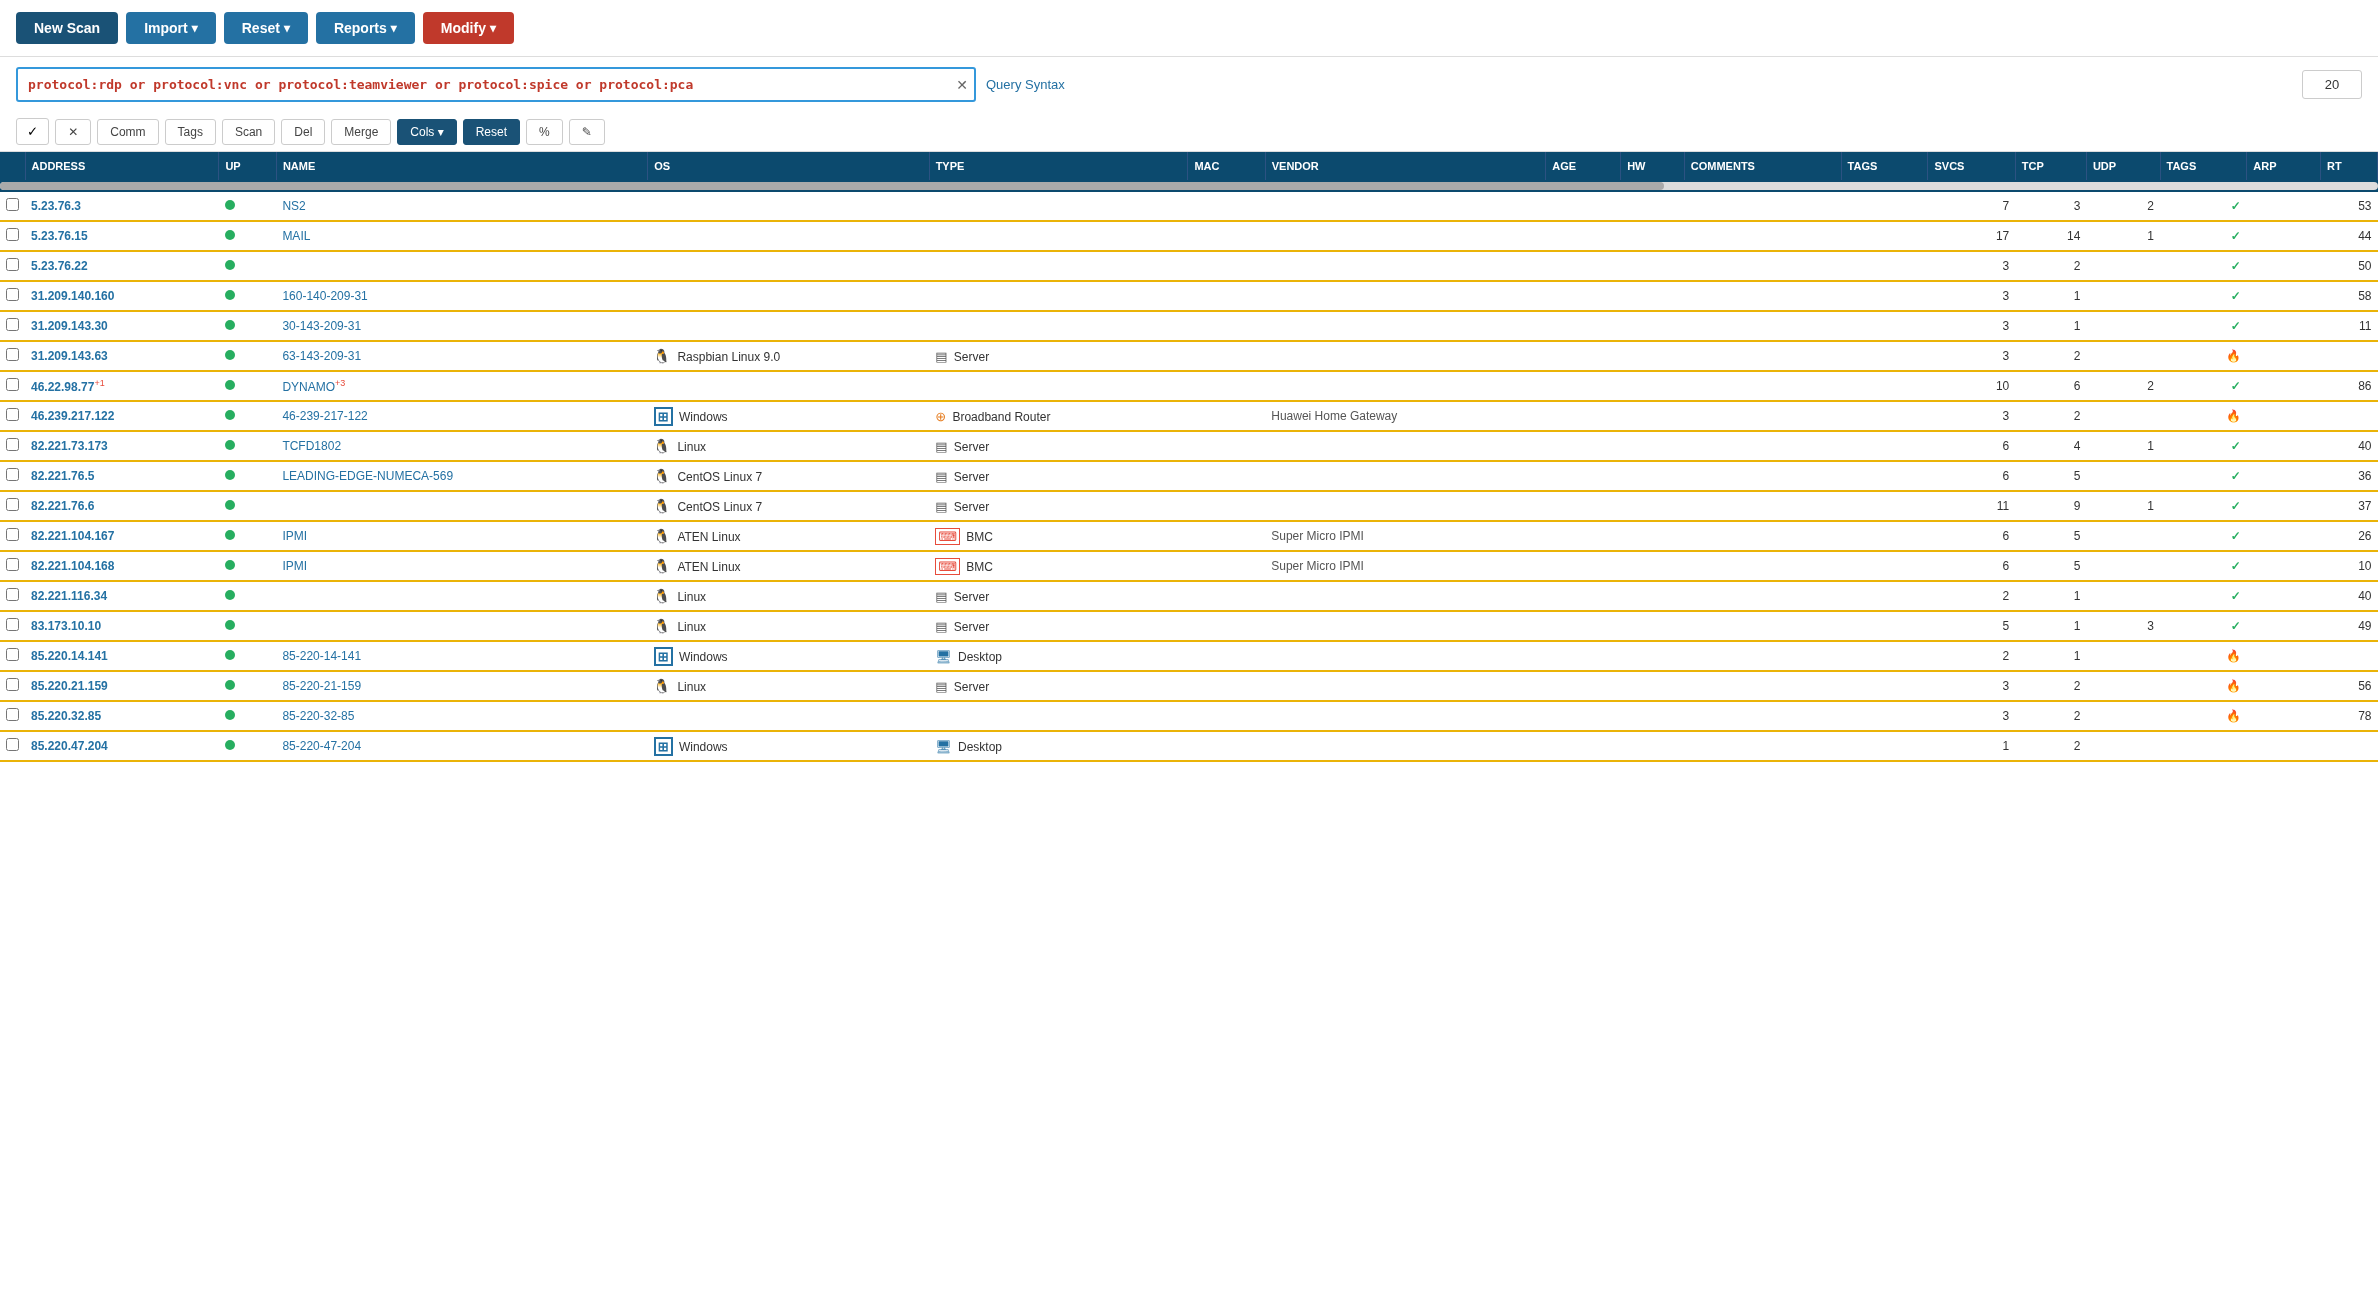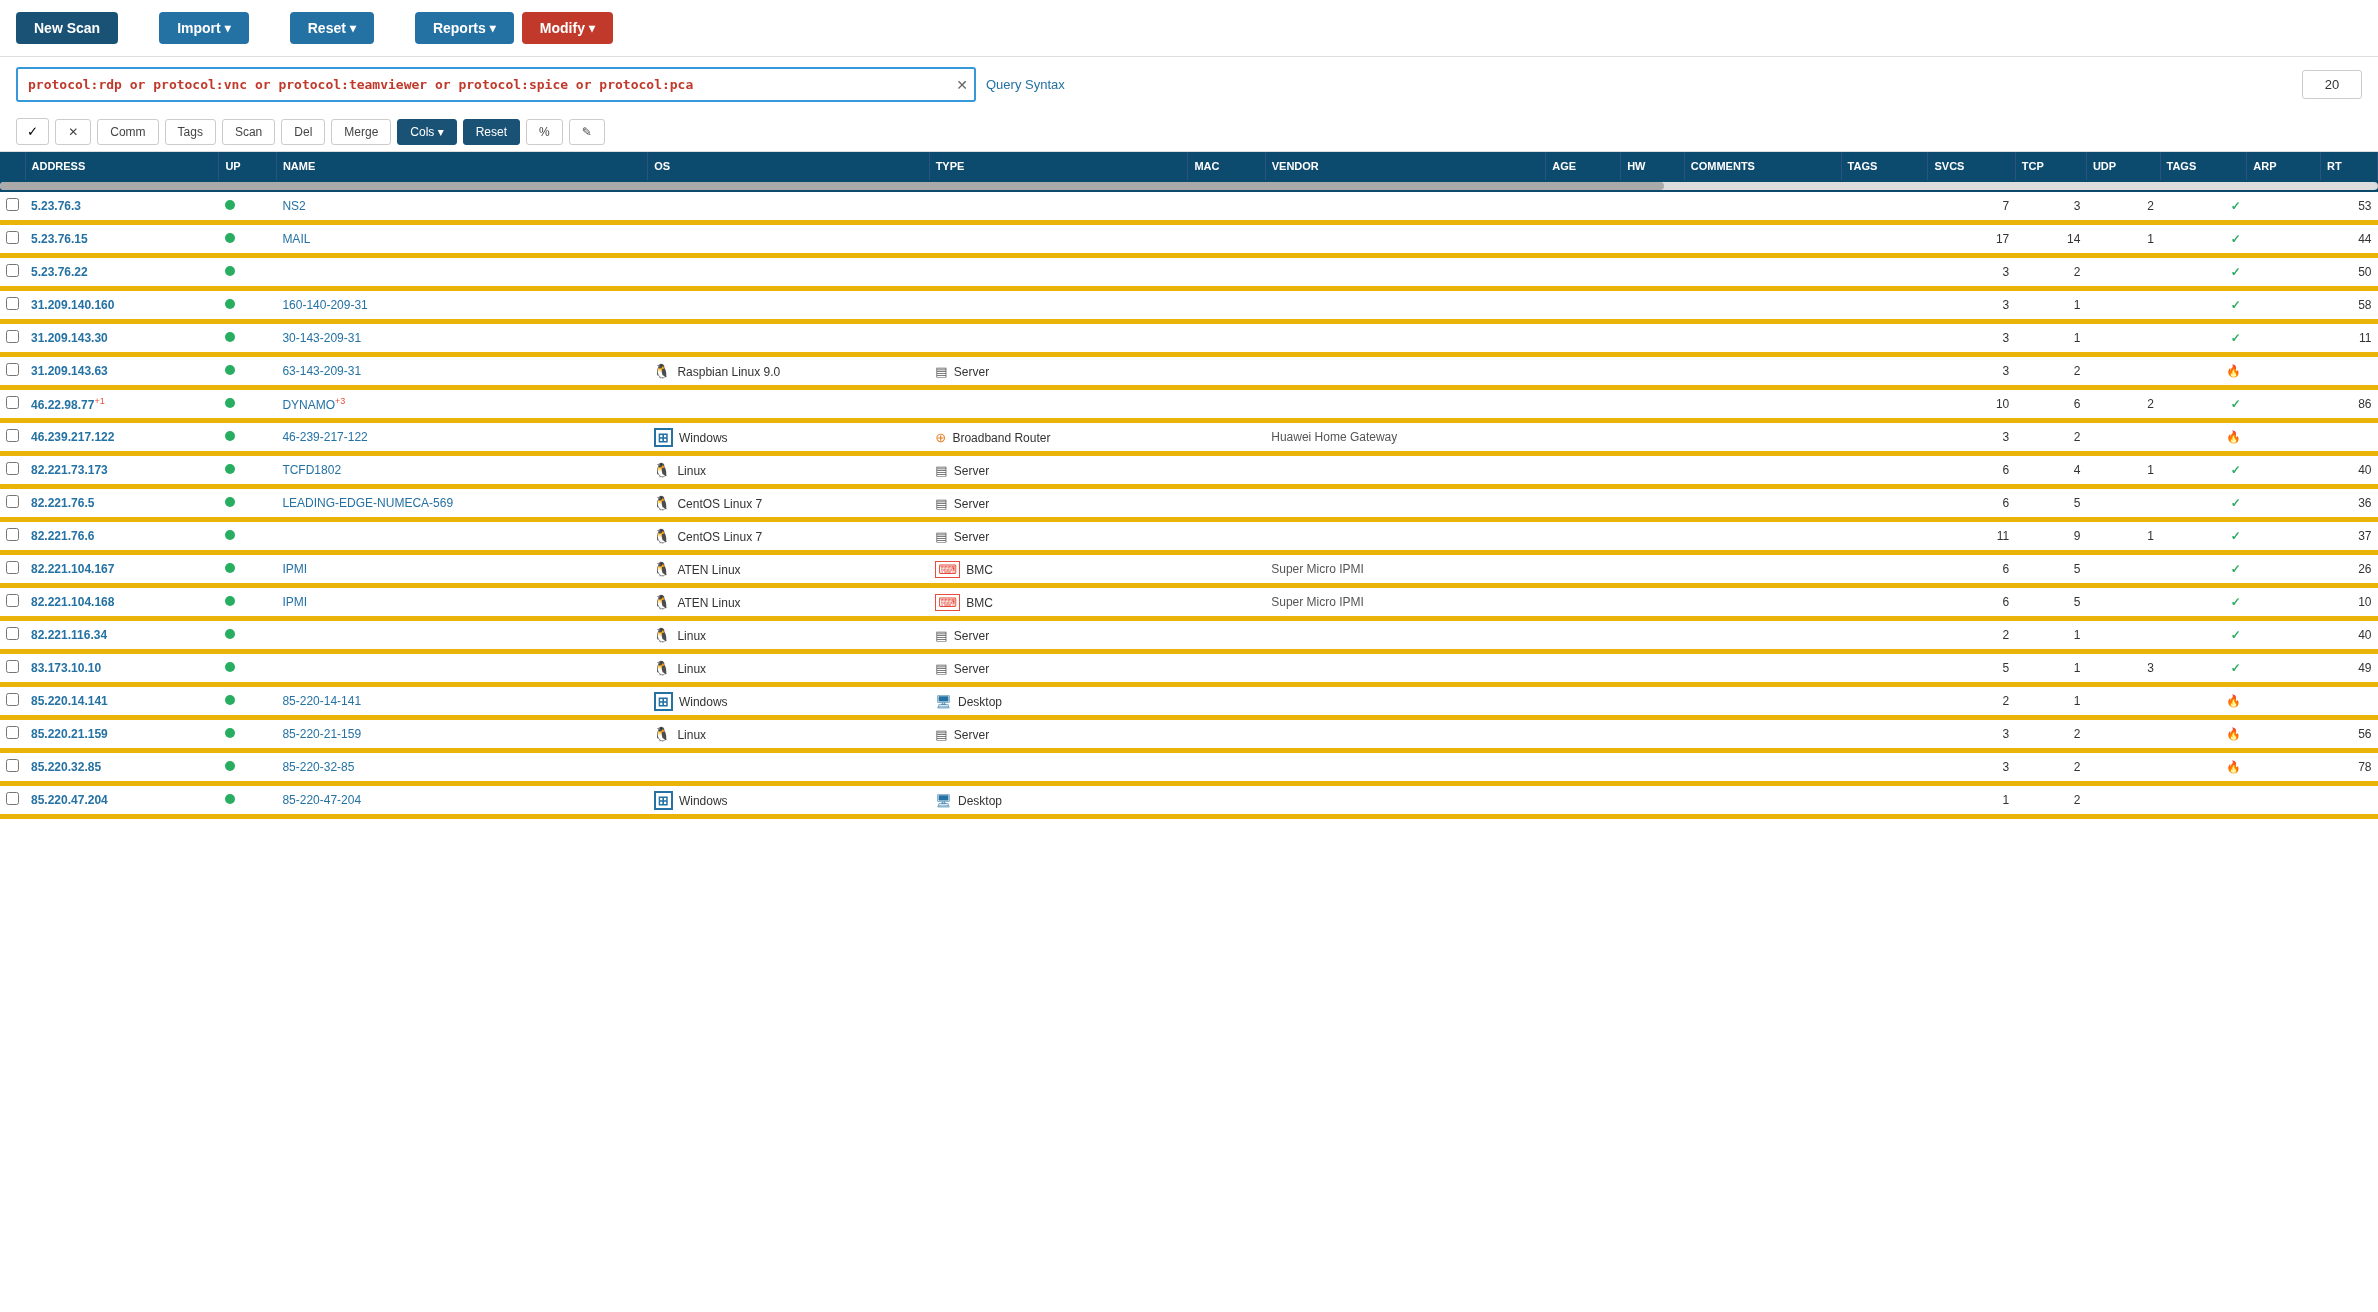--- a/index.html
+++ b/index.html
@@ -4,21 +4,21 @@
   <style>
     * { box-sizing: border-box; margin: 0; padding: 0; }
     body { font-family: Arial, sans-serif; font-size: 13px; background: #fff; color: #333; overflow-x: hidden; }
 
     
     .header { display: flex; align-items: center; padding: 12px 16px; background: #fff; border-bottom: 1px solid #ddd; }
     .header-title { font-size: 22px; font-weight: bold; color: #222; flex: 1; }
     .header-actions { display: flex; gap: 8px; }
     .btn { padding: 8px 18px; border: none; border-radius: 4px; cursor: pointer; font-size: 14px; font-weight: bold; display: flex; align-items: center; gap: 4px; }
     .btn-primary { background: #1a5276; color: #fff; }
-    .btn-blue { background: #2471a3; color: #fff; margin-left: 33px; }
+    .btn-blue { background: #2471a3; color: #fff; }
     .btn-danger { background: #c0392b; color: #fff; }
     .btn-dropdown::after { content: ' ▾'; font-size: 12px; }
 
     
     .search-bar { display: flex; align-items: center; padding: 10px 16px; gap: 10px; }
     .search-input-wrapper { position: relative; flex: 1; max-width: 960px; }
     .search-input { width: 100%; padding: 8px 32px 8px 10px; border: 2px solid #3498db; border-radius: 3px; font-size: 13px; color: #c0392b; font-family: monospace; font-weight: bold; }
     .search-clear { position: absolute; right: 8px; top: 50%; transform: translateY(-50%); cursor: pointer; color: #666; font-size: 14px; }
     .query-syntax-link { color: #2471a3; text-decoration: none; font-size: 13px; white-space: nowrap; }
     .results-count { border: 1px solid #ccc; padding: 6px 12px; border-radius: 3px; font-size: 13px; min-width: 60px; text-align: center; margin-left: auto; }
@@ -28,21 +28,21 @@
     .toolbar-btn { padding: 5px 12px; border: 1px solid #ccc; border-radius: 3px; background: #fff; cursor: pointer; font-size: 12px; color: #444; }
     .toolbar-btn-check { padding: 5px 10px; border: 1px solid #ccc; border-radius: 3px; background: #fff; cursor: pointer; }
     .toolbar-btn-active { background: #1a5276; color: #fff; border-color: #1a5276; }
 
     
     .table-wrapper { overflow-x: auto; }
     table { width: 100%; border-collapse: collapse; font-size: 12px; }
     thead tr { background: #0c4a6e; color: #fff; }
     thead th { padding: 8px 6px; text-align: left; font-size: 11px; font-weight: bold; white-space: nowrap; border-right: 1px solid #2c5282; }
     thead th:first-child { padding-left: 8px; }
-    tbody tr { border-bottom: 5px solid #eab308; }
+    tbody tr { border-bottom: 2px solid #eab308; }
     tbody td { padding: 6px 6px; white-space: nowrap; }
     .td-check { width: 24px; }
     .addr-link { color: #2471a3; text-decoration: none; font-weight: bold; }
     .name-link { color: #2471a3; text-decoration: none; }
     .status-dot { display: inline-block; width: 10px; height: 10px; border-radius: 50%; }
     .status-up { background: #27ae60; }
     .vendor-text { color: #555; }
     .num-cell { text-align: right; min-width: 28px; }
     .check-mark { color: #27ae60; font-weight: bold; }
     .fire-icon { color: #e74c3c; }

